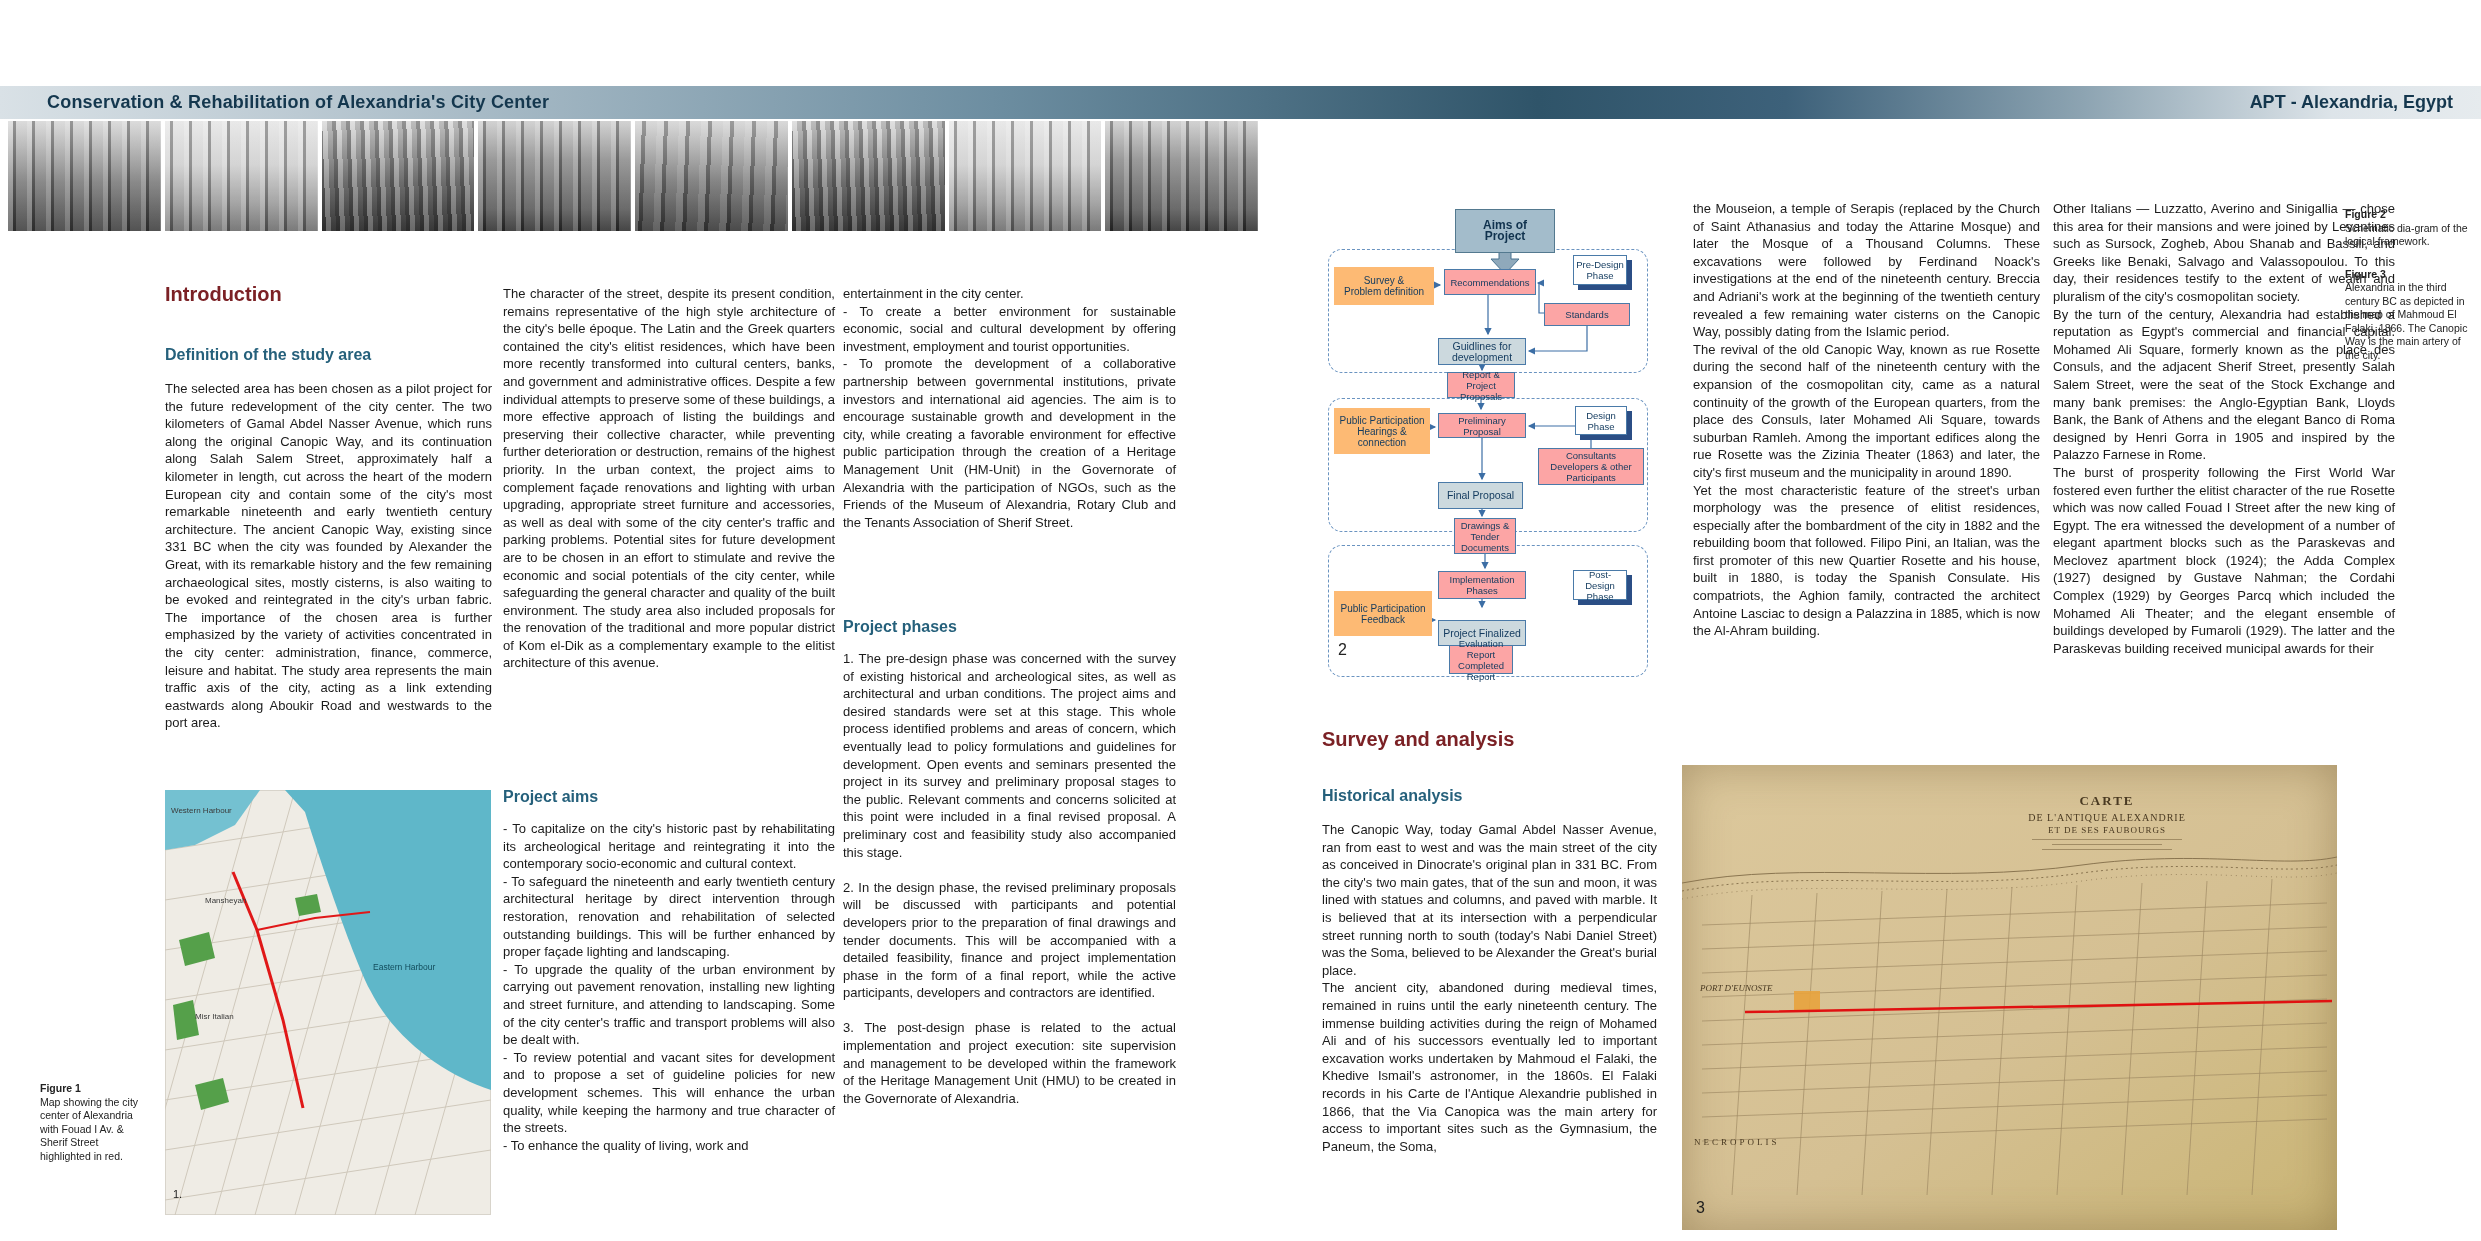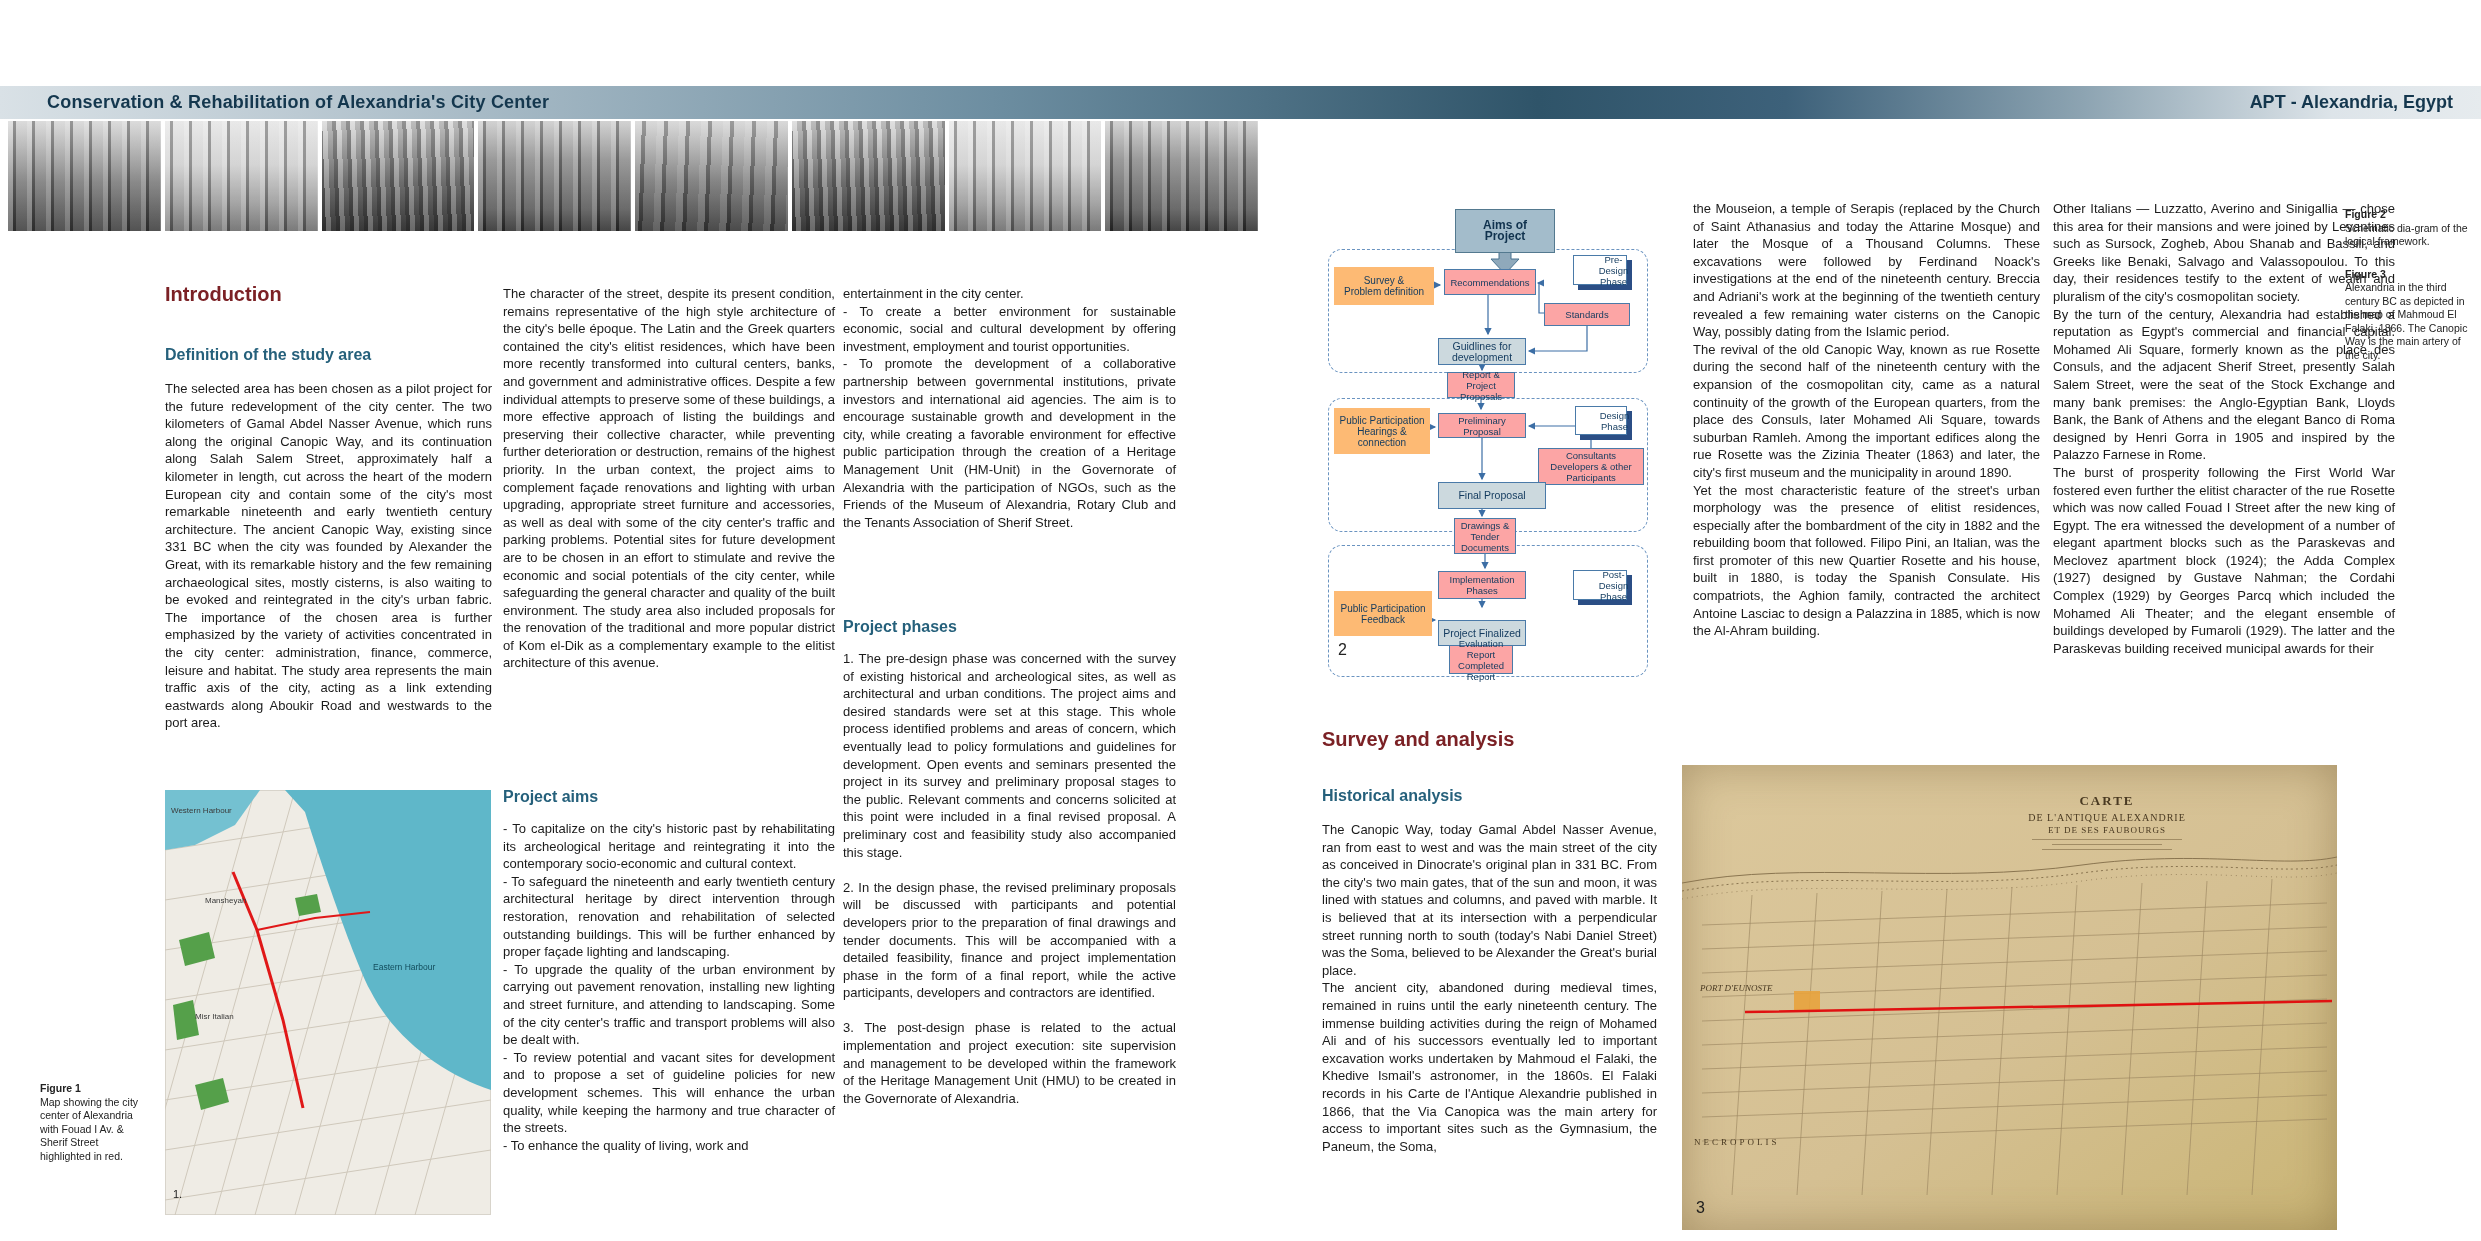--- a/index.html
+++ b/index.html
@@ -31,21 +31,21 @@
   .cap{font-size:10.5px;line-height:13.5px;color:#222;}
   .cap b{display:block;}
   
   .flowchart{position:absolute;left:1318px;top:195px;width:350px;height:505px;}
   .fc-group{position:absolute;border:1.5px dashed #6a93c0;border-radius:14px;}
   .fc-node{position:absolute;display:flex;align-items:center;justify-content:center;
     text-align:center;font-size:9.5px;line-height:11px;color:#123a5e;white-space:pre-line;padding:1px;box-sizing:border-box;}
   .n-white{background:#fca5a5;border:1px solid #4a7aa8;}
   .n-tan{background:#fdba74;font-size:10px;}
   .n-blue{background:#ccd9de;border:1px solid #4a7aa8;font-size:10.5px;}
-  .n-phase{background:#fff;border:1px solid #4a7aa8;box-shadow:5px 5px 0 #2b4e85;padding-left:28px;}
+  .n-phase{background:#fff;border:1px solid #4a7aa8;box-shadow:5px 5px 0 #2b4e85;}
   .n-aims{background:#a3bccb;border:1px solid #53798f;font-size:12px;font-weight:bold;color:#10324e;}
   .fc-page{position:absolute;left:20px;top:446px;font-size:16px;color:#222;}
   
   .map1{position:absolute;left:165px;top:790px;width:326px;height:425px;background:#efece5;
         box-shadow:0 0 0 1px #d8d4cb inset;}
   .map1 .lbl{position:absolute;font-size:8px;color:#3a3a3a;}
   .map1 .lbl-water{color:#124c5c;font-size:8.5px;}
   .map1 .fig-pagenum{position:absolute;left:8px;top:398px;font-size:11px;color:#222;}
   .map3{position:absolute;left:1682px;top:765px;width:655px;height:465px;
         background:linear-gradient(145deg,#dcc89c 0%,#d5c093 55%,#cab575 100%);
@@ -202,21 +202,21 @@
 Proposals</div>
     <div class="fc-node n-tan" style="left:16px;top:213px;width:96px;height:46px">Public Participation
 Hearings &amp;
 connection</div>
     <div class="fc-node n-white" style="left:120px;top:218px;width:88px;height:25px">Preliminary Proposal</div>
     <div class="fc-node n-phase" style="left:257px;top:211px;width:52px;height:29px">Design
 Phase</div>
     <div class="fc-node n-white" style="left:220px;top:253px;width:106px;height:37px">Consultants
 Developers &amp; other
 Participants</div>
-    <div class="fc-node n-blue" style="left:120px;top:287px;width:108px;height:27px">Final Proposal</div>
+    <div class="fc-node n-blue" style="left:120px;top:287px;width:85px;height:27px">Final Proposal</div>
     <div class="fc-node n-white" style="left:136px;top:323px;width:62px;height:36px">Drawings &amp;
 Tender
 Documents</div>
     <div class="fc-node n-white" style="left:120px;top:376px;width:88px;height:28px">Implementation
 Phases</div>
     <div class="fc-node n-phase" style="left:255px;top:375px;width:54px;height:30px">Post-Design
 Phase</div>
     <div class="fc-node n-tan" style="left:16px;top:396px;width:98px;height:45px">Public Participation
 Feedback</div>
     <div class="fc-node n-blue" style="left:120px;top:425px;width:88px;height:26px">Project Finalized</div>

